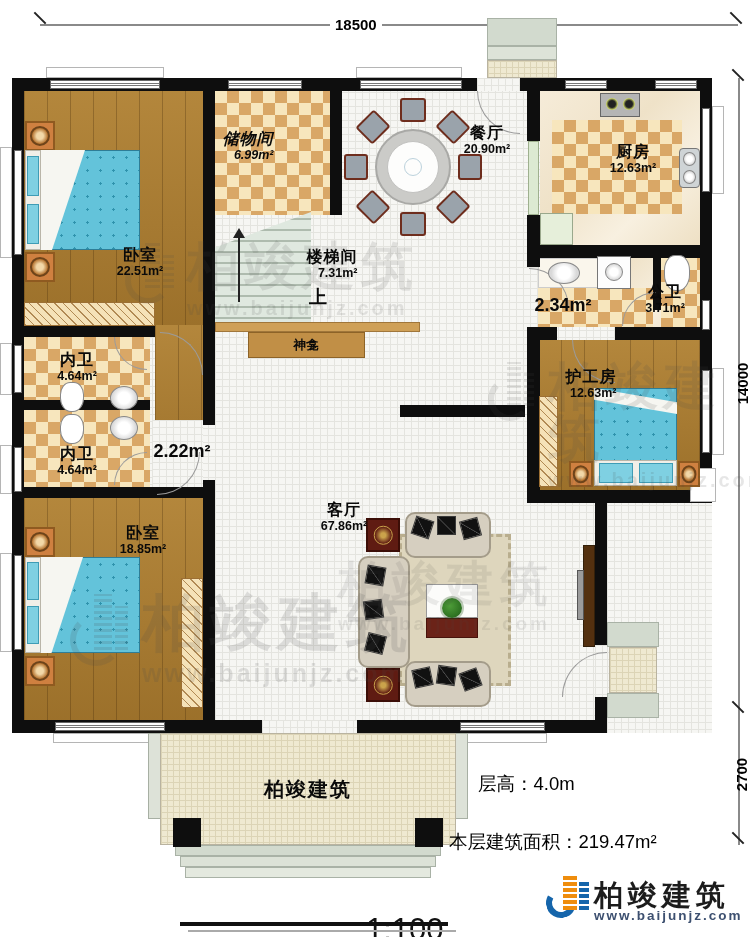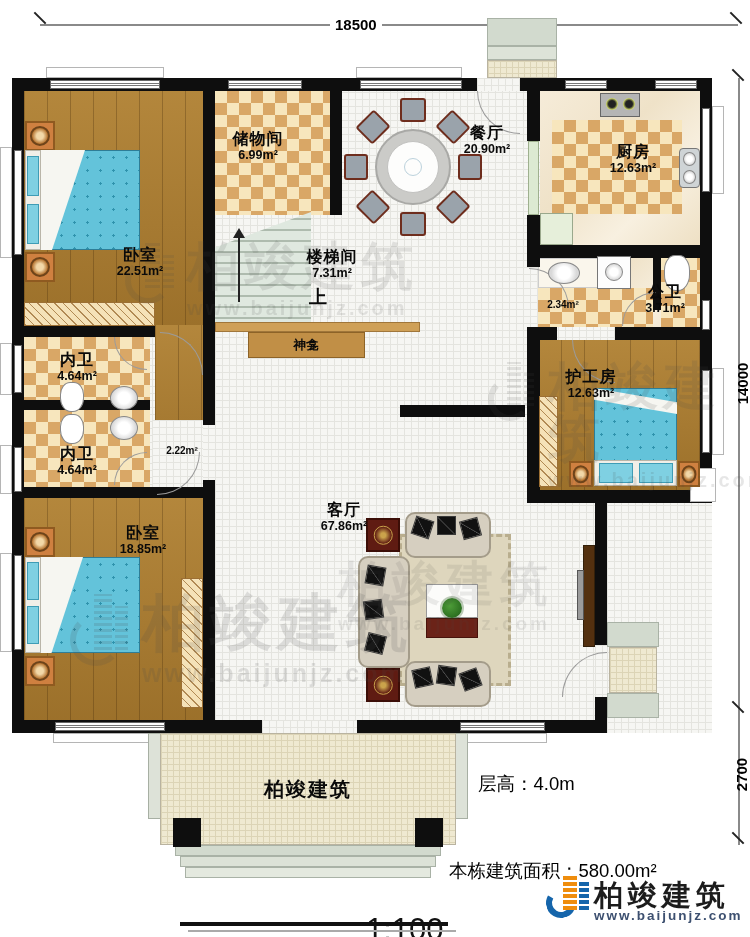--- a/index.html
+++ b/index.html
@@ -40,22 +40,22 @@
   .pillow-b{position:absolute;background:linear-gradient(45deg,#111 46%,#555 48%,#111 52%);border:1px solid #3a3a3a;}
   .rug{background:#ded6bd;border:3px dashed #b9ae8e;box-sizing:border-box;}
   .sidetable{background:#5f1b12;border:2px solid #3c0e07;box-sizing:border-box;}
   .sidetable::after{content:'';position:absolute;left:50%;top:50%;width:55%;height:55%;transform:translate(-50%,-50%);
     border:1.5px solid #caa34b;border-radius:50%;background:radial-gradient(circle,#caa34b 20%,#5f1b12 70%);}
   .chair{position:absolute;width:26px;height:24px;background:#9aa3ab;border:2px solid #6e2d1d;border-radius:3px;box-sizing:border-box;}
   .plant{position:absolute;border-radius:50%;background:radial-gradient(circle at 40% 40%,#4d9c38,#1e5c16);box-shadow:0 0 0 2px rgba(40,90,30,.3);}
   
   .room-label{position:absolute;transform:translate(-50%,-50%);text-align:center;font-weight:bold;color:#0a0a0a;line-height:1.12;white-space:nowrap;}
   .rname{font-size:16px;letter-spacing:1px;}
-  .rarea{font-size:12.5px;}
-  .mini{font-size:10px;font-weight:bold;}
+  .rarea{font-size:12.5px;text-align:right;}
+  .mini{font-size:18px;font-weight:bold;}
   
   .dimline{position:absolute;background:#8a8a8a;}
   .tick{position:absolute;width:16px;height:2px;background:#222;transform:rotate(45deg);}
   .dimlabel{position:absolute;font-weight:bold;font-size:15px;color:#000;background:#fff;padding:0 5px;white-space:nowrap;}
   
   .wm{position:absolute;display:flex;align-items:flex-start;gap:10px;color:#4a4a4a;pointer-events:none;}
   .wm .wm-text{font-weight:bold;line-height:1;letter-spacing:6px;}
   .wm .wm-url{font-weight:bold;letter-spacing:3px;margin-top:5px;}
   .wm-icon{position:relative;flex:none;}
   .wm-icon .bar{position:absolute;background:repeating-linear-gradient(0deg,#4a4a4a 0 3px,transparent 3px 6px);}
@@ -304,21 +304,21 @@
     <div class="wm-body">
       <div class="wm-text" style="font-size:62px;">柏竣建筑</div>
       <div class="wm-url" style="font-size:25px;">www.baijunjz.com</div>
     </div>
   </div>
 
   <div class="room-label" style="left:140px;top:262px;">
     <div class="rname">卧室</div>
     <div class="rarea">22.51m²</div>
   </div>
-  <div class="room-label" style="left:258px;top:146px;">
+  <div class="room-label" style="left:248px;top:146px;font-style:italic;">
     <div class="rname">储物间</div>
     <div class="rarea">6.99m²</div>
   </div>
   <div class="room-label" style="left:332px;top:264px;">
     <div class="rname">楼梯间</div>
     <div class="rarea">7.31m²</div>
   </div>
   <div class="room-label" style="left:318px;top:297px;font-size:18px;">上</div>
   <div class="room-label" style="left:487px;top:140px;">
     <div class="rname">餐厅</div>
@@ -353,22 +353,22 @@
   <div class="room-label" style="left:344px;top:517px;">
     <div class="rname">客厅</div>
     <div class="rarea">67.86m²</div>
   </div>
   <div class="room-label" style="left:306px;top:345px;font-size:12.5px;">神龛</div>
   <div class="room-label" style="left:308px;top:789px;font-size:20px;letter-spacing:2px;">柏竣建筑</div>
 
   <div class="stat" style="left:478px;top:771px;">
     <span>层高：</span><span>4.0m</span>
   </div>
-  <div class="stat" style="left:449px;top:858px;">
-    <span>本栋建筑面积：</span><span>580.00m²</span>
+  <div class="stat" style="left:449px;top:829px;">
+    <span>本层建筑面积：</span><span>219.47m²</span>
   </div>
 
   <div class="title-scale" style="left:366px;top:912px;">1:100</div>
   <div class="abs" style="left:180px;top:922px;width:268px;height:4px;background:#111;"></div>
   <div class="abs" style="left:188px;top:930px;width:268px;height:2px;background:#aaa;"></div>
 
   <div class="abs" style="left:546px;top:872px;width:46px;height:54px;">
     <div class="logo-bar" style="left:0;top:16px;width:30px;height:30px;border:6px solid #1565ab;border-right-color:transparent;border-top-color:transparent;border-radius:50%;transform:rotate(-15deg);box-sizing:border-box;"></div>
     <div class="logo-bar" style="left:17px;top:2px;width:14px;height:36px;background:repeating-linear-gradient(0deg,#ef8d0d 0 4px,#fff 4px 6px);"></div>
     <div class="logo-bar" style="left:33px;top:10px;width:10px;height:28px;background:repeating-linear-gradient(0deg,#1565ab 0 4px,#fff 4px 6px);"></div>

